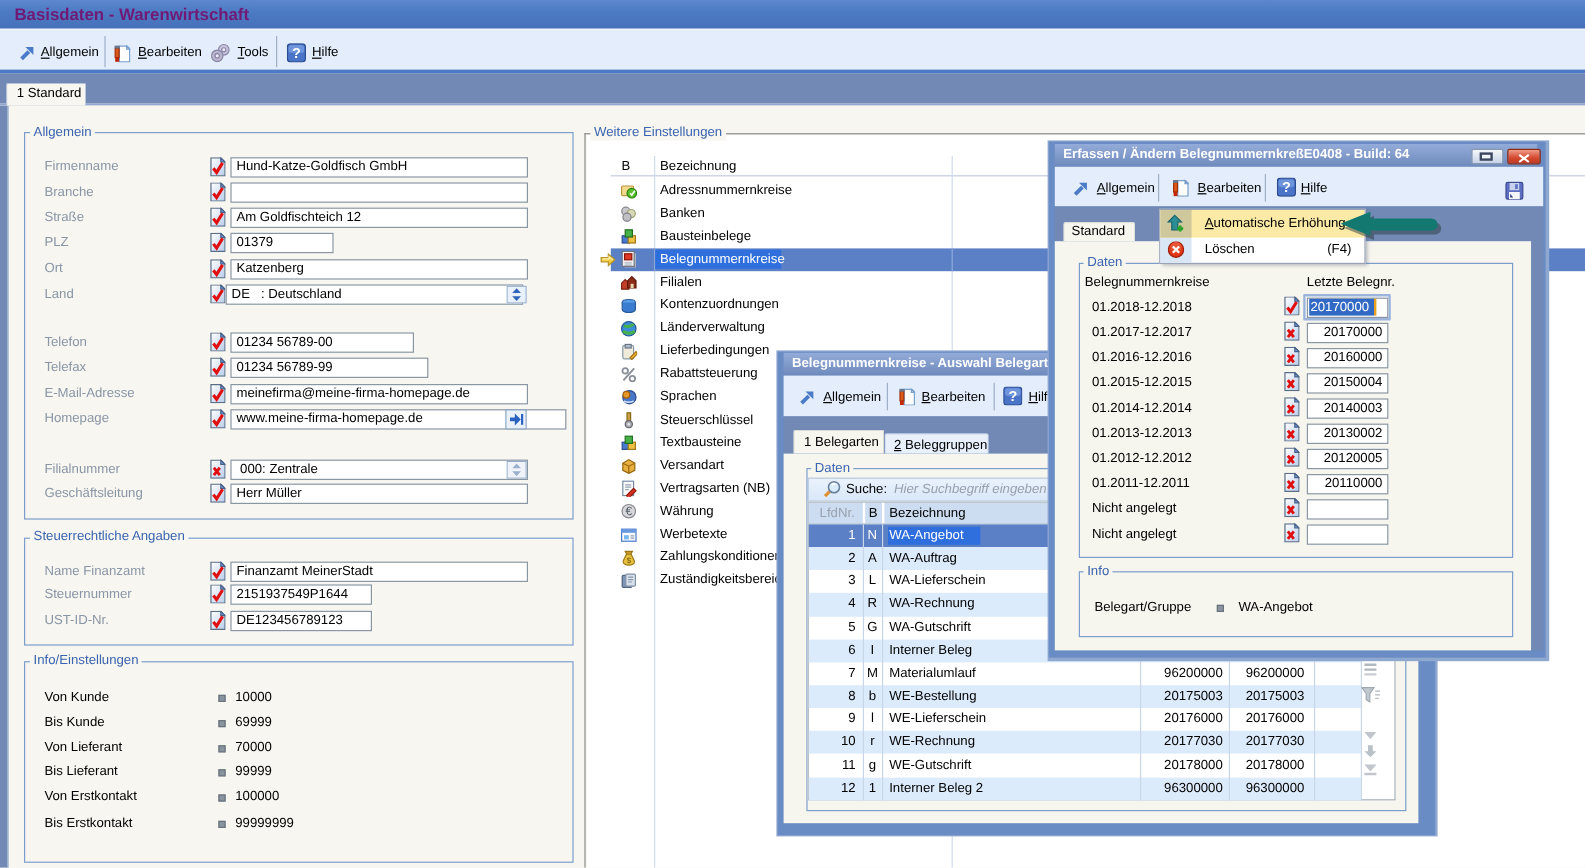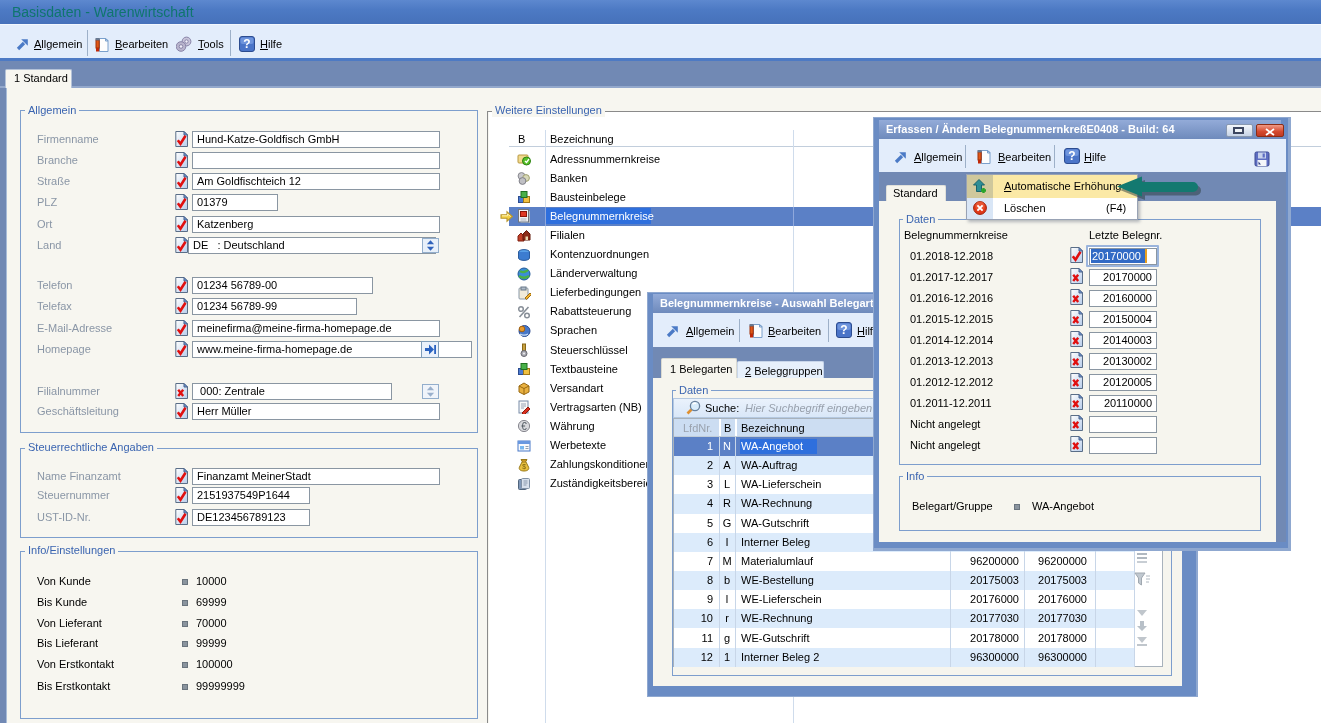--- a/index.html
+++ b/index.html
@@ -4,21 +4,21 @@
 html,body{width:1321px;height:723px;overflow:hidden;background:#f7f6f0;font-family:"Liberation Sans",sans-serif;font-size:11px;color:#000}
 div,svg{position:absolute}
 .t{white-space:nowrap;line-height:15px}
 .u{text-decoration:underline}
 .gl{color:#3a64b0;background:#f7f6f0;padding:0 3px;white-space:nowrap;line-height:13px}
 .fl{color:#8a96a6;white-space:nowrap;line-height:15px}
 .inp{background:#fff;border:1px solid #8a96a2;line-height:15px;padding:0 0 0 4px;white-space:nowrap;overflow:hidden}
 .r{text-align:right;padding:0 4px 0 0}
 </style></head><body>
 <div style="left:0px;top:0px;width:1321px;height:24px;background:linear-gradient(180deg,#5d88cf,#4d7ac4 40%,#4671ba)"></div>
-<div class="t" style="left:12px;top:4px;font-size:14px;color:#0f766e;font-weight:normal;line-height:17px">Basisdaten - Warenwirtschaft</div>
+<div class="t" style="left:12px;top:4px;font-size:14px;color:#701a75;font-weight:bold;line-height:17px">Basisdaten - Warenwirtschaft</div>
 <div style="left:0px;top:24px;width:1321px;height:34px;background:#e3edfb;border-top:1px solid #f2f7fd"></div>
 <div style="left:0px;top:58px;width:1321px;height:3px;background:#4d7ac4"></div>
 <div style="left:0px;top:61px;width:1321px;height:25px;background:#7189b4"></div>
 <div style="left:0px;top:86px;width:1321px;height:2px;background:#93a8cc"></div>
 <div style="left:0px;top:88px;width:1321px;height:635px;background:#f7f6f0"></div>
 <div style="left:0px;top:88px;width:7px;height:635px;background:#7189b4;border-right:1px solid #a8bcd8"></div>
 <div style="left:5px;top:69px;width:67px;height:19px;background:#f7f6f0;border:1px solid #b4c2d8;border-bottom:none;border-radius:2px 2px 0 0"></div>
 <div class="t" style="left:14px;top:71px;">1 Standard</div>
 <svg style="left:16px;top:38px;" width="13" height="13" viewBox="0 0 13 13">
     <path d="M2 11L8 5" stroke="#4b7ac6" stroke-width="3.2"></path>
@@ -138,21 +138,21 @@
     <defs>
       <linearGradient id="pg" x1="0" y1="0" x2="1" y2="1">
         <stop offset="0" stop-color="#ffffff"></stop>
         <stop offset="1" stop-color="#b8cdeb"></stop>
       </linearGradient>
     </defs>
     <path d="M.8 .5h8.2l3.5 3.5v11.5h-11.7z" fill="url(#pg)" stroke="#5a6e88"></path>
     <path d="M9 .5l3.5 3.5h-3.5z" fill="#6e9ae0" stroke="#4a6288"></path>
     <path d="M2.8 9.2l2.7 3.5 5-8" stroke="#e01010" stroke-width="2.6" fill="none"></path>
   </svg>
-<div class="inp" style="left:192px;top:277px;width:181px;height:17px">01234 56789-00</div>
+<div class="inp" style="left:192px;top:277px;width:153px;height:17px">01234 56789-00</div>
 <div class="fl" style="left:37px;top:299px;">Telefax</div>
 <svg style="left:175px;top:298px;" width="13" height="16" viewBox="0 0 13 16">
     <defs>
       <linearGradient id="pg" x1="0" y1="0" x2="1" y2="1">
         <stop offset="0" stop-color="#ffffff"></stop>
         <stop offset="1" stop-color="#b8cdeb"></stop>
       </linearGradient>
     </defs>
     <path d="M.8 .5h8.2l3.5 3.5v11.5h-11.7z" fill="url(#pg)" stroke="#5a6e88"></path>
     <path d="M9 .5l3.5 3.5h-3.5z" fill="#6e9ae0" stroke="#4a6288"></path>
@@ -196,21 +196,21 @@
     <defs>
       <linearGradient id="pg" x1="0" y1="0" x2="1" y2="1">
         <stop offset="0" stop-color="#ffffff"></stop>
         <stop offset="1" stop-color="#b8cdeb"></stop>
       </linearGradient>
     </defs>
     <path d="M.8 .5h8.2l3.5 3.5v11.5h-11.7z" fill="url(#pg)" stroke="#5a6e88"></path>
     <path d="M9 .5l3.5 3.5h-3.5z" fill="#6e9ae0" stroke="#4a6288"></path>
     <path d="M3.2 6.8l5 6.2M8.2 6.8l-5 6.2" stroke="#e01010" stroke-width="2.4" fill="none"></path>
   </svg>
-<div class="inp" style="left:192px;top:382.5px;width:200px;height:17px">&nbsp;000: Zentrale</div>
+<div class="inp" style="left:192px;top:382.5px;width:248px;height:17px">&nbsp;000: Zentrale</div>
 <svg style="left:421.5px;top:383.5px;" width="17" height="15" viewBox="0 0 17 15">
     <rect x="0.5" y="0.5" width="16" height="14" fill="#f0f4fa" stroke="#93aecc"></rect>
     <path d="M8.5 2.2l3.6 4h-7.2z" fill="#9ab0cc"></path>
     <path d="M8.5 12.8l3.6-4h-7.2z" fill="#9ab0cc"></path>
   </svg>
 <div class="fl" style="left:37px;top:404px;">Geschäftsleitung</div>
 <svg style="left:175px;top:403px;" width="13" height="16" viewBox="0 0 13 16">
     <defs>
       <linearGradient id="pg" x1="0" y1="0" x2="1" y2="1">
         <stop offset="0" stop-color="#ffffff"></stop>

